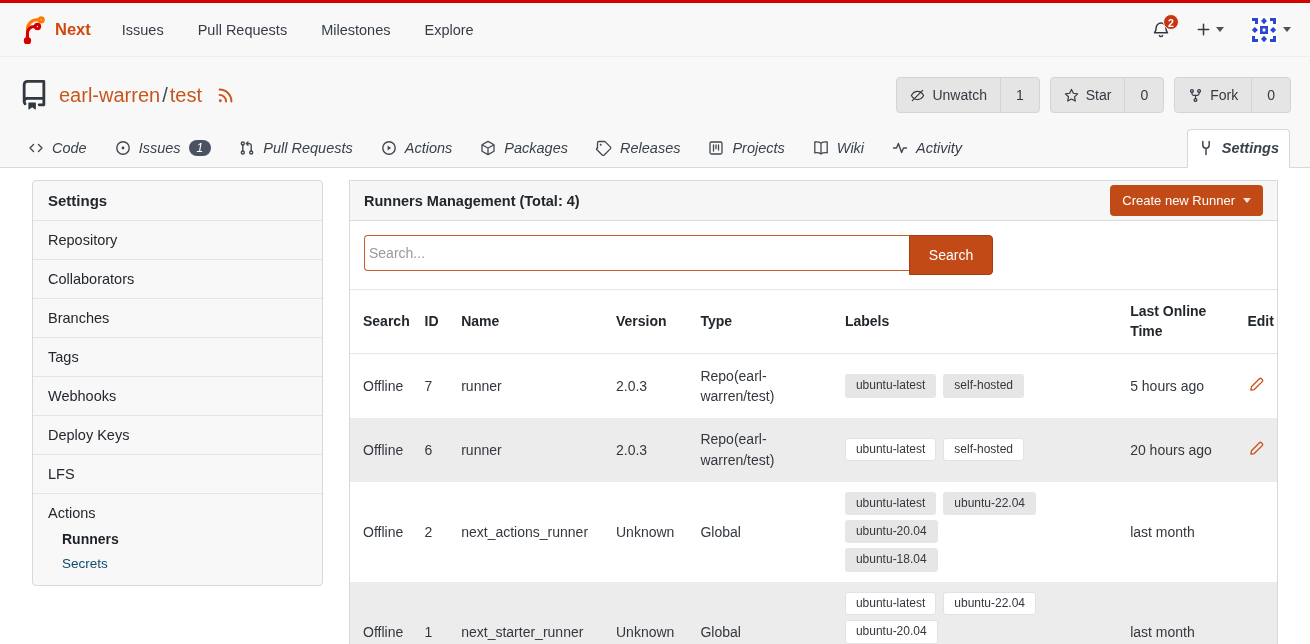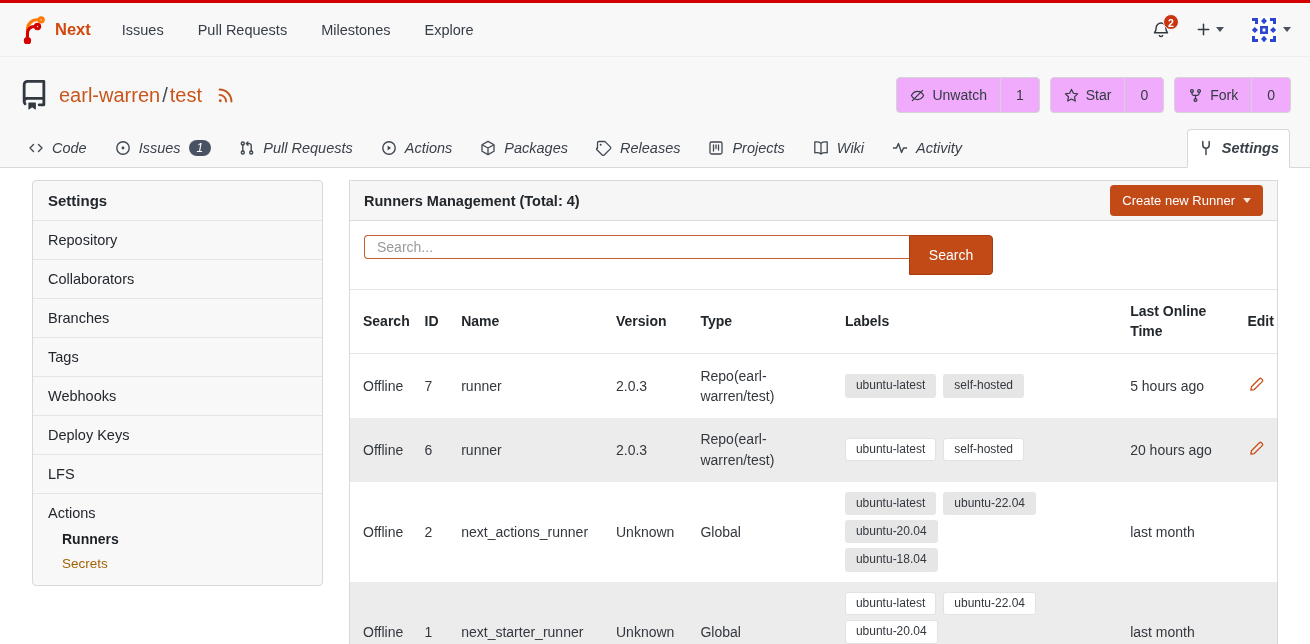--- a/index.html
+++ b/index.html
@@ -30,21 +30,21 @@
 
   
   .repo-header { display:flex; align-items:center; padding:20px 19px 12px; }
   .repo-title { display:flex; align-items:center; gap:10px; font-size:20px; }
   .repo-title .icon-repo { color:#32383f; }
   .repo-link { color:#c8561c; cursor:pointer; }
   .repo-sep { color:#444a52; margin:0 2px; }
   .repo-name { color:#c8561c; cursor:pointer; }
   .rss { color:#c8561c; cursor:pointer; margin-left:4px; }
   .repo-actions { margin-left:auto; display:flex; gap:10px; }
-  .split-btn { display:flex; border:1px solid #d4d4d4; border-radius:4px; overflow:hidden; background:#f0abfc; height:36px; }
+  .split-btn { display:flex; border:1px solid #d4d4d4; border-radius:4px; overflow:hidden; background:#e5e5e5; height:36px; }
   .split-btn .main { display:flex; align-items:center; gap:7px; padding:0 13px; color:#333a42; cursor:pointer; font-size:14px; }
   .split-btn .count { display:flex; align-items:center; padding:0 15px; border-left:1px solid #d4d4d4; color:#333a42; cursor:pointer; font-size:14px; }
 
   
   .tabbar { display:flex; align-items:flex-end; padding:0 14px; border-bottom:1px solid #d8d8d8; height:43px; }
   .tab { display:flex; align-items:center; gap:8px; padding:10px 10px 11px; margin:0 4px; color:#3a414b;
          font-size:14.5px; cursor:pointer;font-style:italic; }
   .tab .t-icon { color:#414851; display:flex; }
   .tab-badge { background:#485263; color:#fff; border-radius:10px; font-size:12px; padding:1px 8px; }
   .tab.active { margin-left:auto; margin-right:6px; background:#fff; border:1px solid #d8d8d8; border-bottom:1px solid #fff;
@@ -53,33 +53,33 @@
   
   .content { display:flex; gap:26px; padding:12px 32px 0; background:#fff; }
 
   .sidebar { width:291px; flex:none; border:1px solid #d8d8d8; border-radius:4px; background:#f8f8f8; align-self:flex-start; }
   .side-item { padding:11px 15px; font-size:14.5px; color:#23282e; border-bottom:1px solid #e4e4e4; cursor:pointer; }
   .side-item.header { font-weight:bold; font-size:15px; cursor:default; }
   .side-group { padding:11px 15px 14px; }
   .side-group-label { font-size:14.5px; color:#23282e; cursor:pointer; }
   .side-sub { margin:10px 0 0 14px; font-size:14px; cursor:pointer; }
   .side-sub.active { font-weight:bold; color:#1d2126; }
-  .side-sub.muted { color:#a16207; font-size:13.5px; margin-top:9px; }
+  .side-sub.muted { color:#0c4a6e; font-size:13.5px; margin-top:9px; }
 
   .panel { flex:1; border:1px solid #d8d8d8; border-radius:0; background:#fff; align-self:flex-start; }
   .panel-header { display:flex; align-items:center; justify-content:space-between; background:#f6f6f6;
                   border-bottom:1px solid #dcdcdc; padding:5px 14px; border-radius:4px 4px 0 0; height:40px; }
   .panel-title { font-weight:bold; font-size:14.5px; color:#22272c; }
   .btn-create { background:#c14a17; color:#fff; border:none; border-radius:4px; font-size:13px;
                 padding:8px 12px; display:flex; align-items:center; gap:8px; cursor:pointer;
                 font-family:inherit; }
   .search-area { padding:14px; }
   .search-form { display:flex; width:629px; }
-  .search-input { width:545px; height:24px; border:1.5px solid #c65d2e; border-right:none; border-radius:4px 0 0 4px;
-                  padding:0 12px; font-size:14px; font-family:inherit; color:#333; outline:none; }
+  .search-input { width:545px; height:36px; border:1.5px solid #c65d2e; border-right:none; border-radius:4px 0 0 4px;
+                  padding:0 4px; font-size:14px; font-family:inherit; color:#333; outline:none; }
   .search-input::placeholder { color:#9a9a9a; }
   .btn-search { width:84px; height:40px; background:#c14a17; color:#fff; border:1px solid #a93b10; border-radius:0 4px 4px 0;
                 font-size:14px; cursor:pointer; font-family:inherit; }
 
   table.runners { width:100%; border-collapse:collapse; table-layout:fixed; border-top:1px solid #e6e6e6; font-size:14px; }
   .runners th { text-align:left; font-weight:bold; color:#22272c; padding:12px 8px; border-bottom:1px solid #e6e6e6; line-height:1.4; }
   .runners td { padding:10px 8px; color:#33383e; vertical-align:middle; line-height:1.45; }
   .runners tr.stripe { background:#ececec; }
   .runners th:first-child, .runners td:first-child { padding-left:13px; }
   .runners tbody tr { height:64px; }

